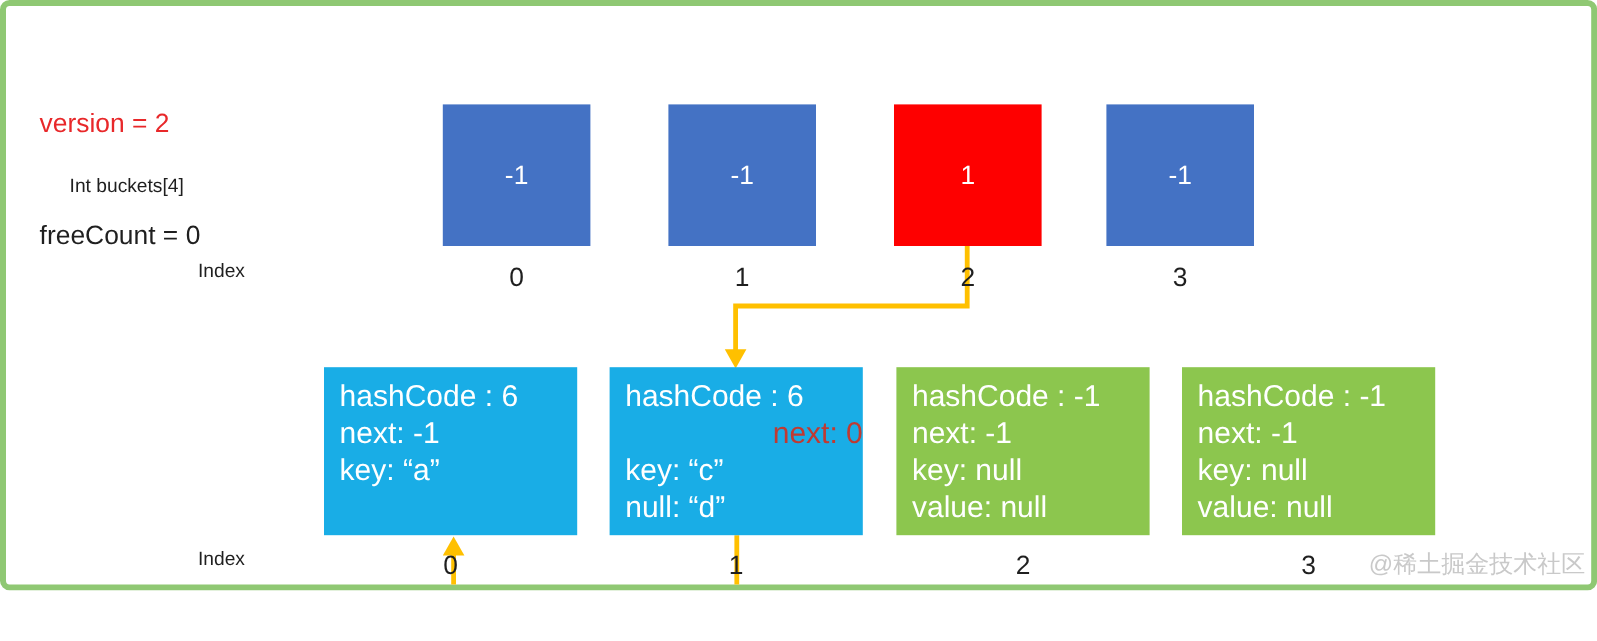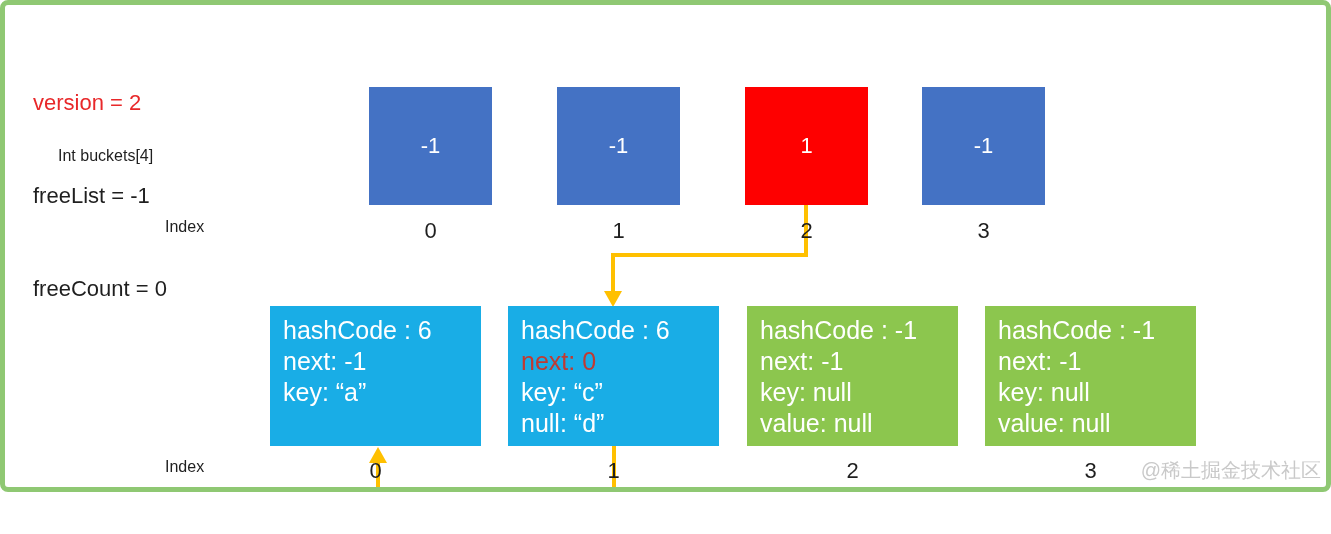--- a/index.html
+++ b/index.html
@@ -77,21 +77,21 @@
     top:301px;
     width:211px;height:140px;
     background:var(--entry-occupied-cyan);
     color:#fff;
     font-size:25px;
     line-height:31px;
     padding:9px 0 0 13px;
   }
   .entry.free{background:var(--entry-free-green);}
   .e0{left:265px;} .e1{left:503px;} .e2{left:742px;} .e3{left:980px;}
-  .entry .red-line{color:var(--next-red);}
+  .entry .red-line{color:var(--next-red);text-align:right;}
   .idx-entries{top:453px;width:211px;}
   .ie0{left:265px;} .ie1{left:503px;} .ie2{left:742px;} .ie3{left:980px;}
   .watermark{
     position:absolute;
     right:5px;bottom:3px;
     font-size:20px;
     color:var(--watermark-gray);
     white-space:nowrap;
   }
 </style>
@@ -108,21 +108,20 @@
     </g>
 
     <g>
       <polyline points="609,441 609,499 373,499 373,456" fill="none" stroke="#FFC000" stroke-width="4"></polyline>
       <polygon points="364,458 382,458 373,442" fill="#FFC000"></polygon>
     </g>
   </svg>
 
   <div class="state-block">
     <div class="version">version = 2</div>
-    <div>freeList = -1</div>
     <div>freeCount = 0</div>
   </div>
 
   <div class="label buckets-label">Int buckets[4]</div>
 
   <div class="bucket b0">-1</div>
   <div class="bucket b1">-1</div>
   <div class="bucket b2 highlight">1</div>
   <div class="bucket b3">-1</div>
 

